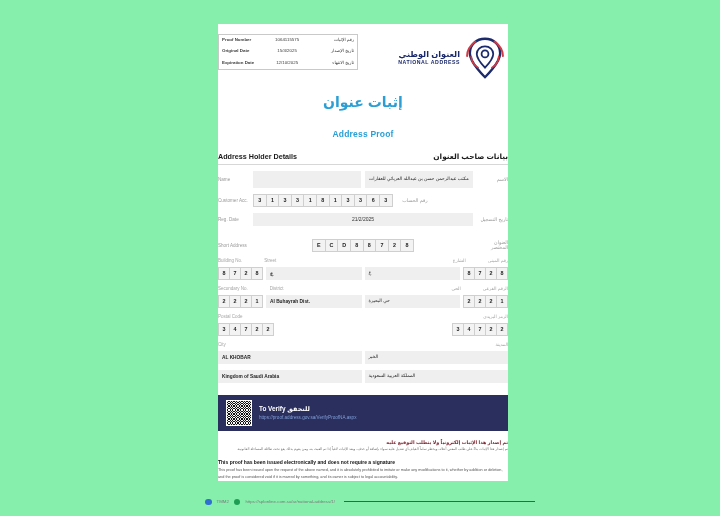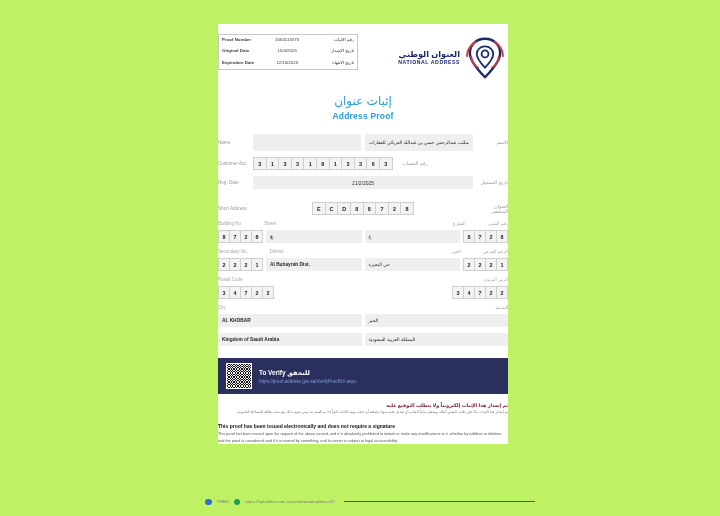--- a/index.html
+++ b/index.html
@@ -7,21 +7,21 @@
   html, body {
     margin: 0; padding: 0;
     width: 720px; height: 516px;
     background: #ffffff;
     font-family: "Liberation Sans", "DejaVu Sans", sans-serif;
     overflow: hidden;
   }
   .page {
     position: relative;
     width: 720px; height: 516px;
-    background: #bef264;
+    background: #86efac;
   }
   .doc {
     position: absolute;
     left: 218px; top: 24px;
     width: 290px;
     background: #ffffff;
   }
 
   
   .header {
@@ -62,26 +62,26 @@
   }
   .logo-en {
     font-size: 5.2px; color: #1b2a6b; font-weight: bold;
     letter-spacing: .55px;
   }
   .logo-mark { width: 42px; height: 44px; }
 
   
   .title-block { text-align: center; margin-top: 14px; }
   .title-ar {
-    font-size: 12px; color: #2b9fd4; font-weight: normal; direction: rtl;
+    font-size: 14px; color: #2b9fd4; font-weight: bold; direction: rtl;
     line-height: 1.25;
   }
   .title-en {
     font-size: 8.5px; color: #2b9fd4; font-weight: bold;
-    letter-spacing: .2px; margin-top: 2px;
+    letter-spacing: .2px; margin-top: 17px;
   }
 
   
   .section { margin-top: 13px; }
   .sec-head {
     display: flex; align-items: center; justify-content: space-between;
     border-bottom: 1px solid #d7d7d7;
     padding-bottom: 3px;
   }
   .sec-en { font-size: 7.2px; font-weight: bold; color: #1b1b1b; }
@@ -245,20 +245,24 @@
         </svg>
       </div>
     </div>
 
     <div class="title-block">
       <div class="title-ar">إثبات عنوان</div>
       <div class="title-en">Address Proof</div>
     </div>
 
     <div class="section">
+      <div class="sec-head">
+        <div class="sec-en">Address Holder Details</div>
+        <div class="sec-ar">بيانات صاحب العنوان</div>
+      </div>
 
       <div class="row">
         <div class="lbl-en">Name</div>
         <div class="field tall blank"></div>
         <div class="field tall ar">مكتب عبدالرحمن حسن بن عبدالله العربائي للعقارات</div>
         <div class="lbl-ar">الاسم</div>
       </div>
 
       <div class="row">
         <div class="lbl-en">Customer Acc.</div>

